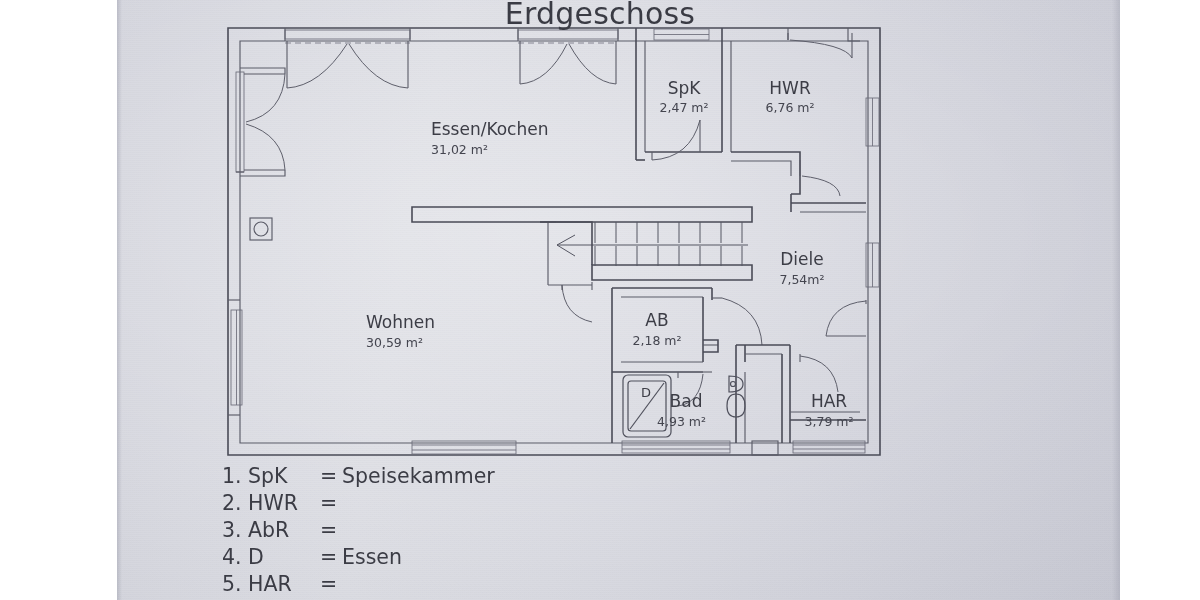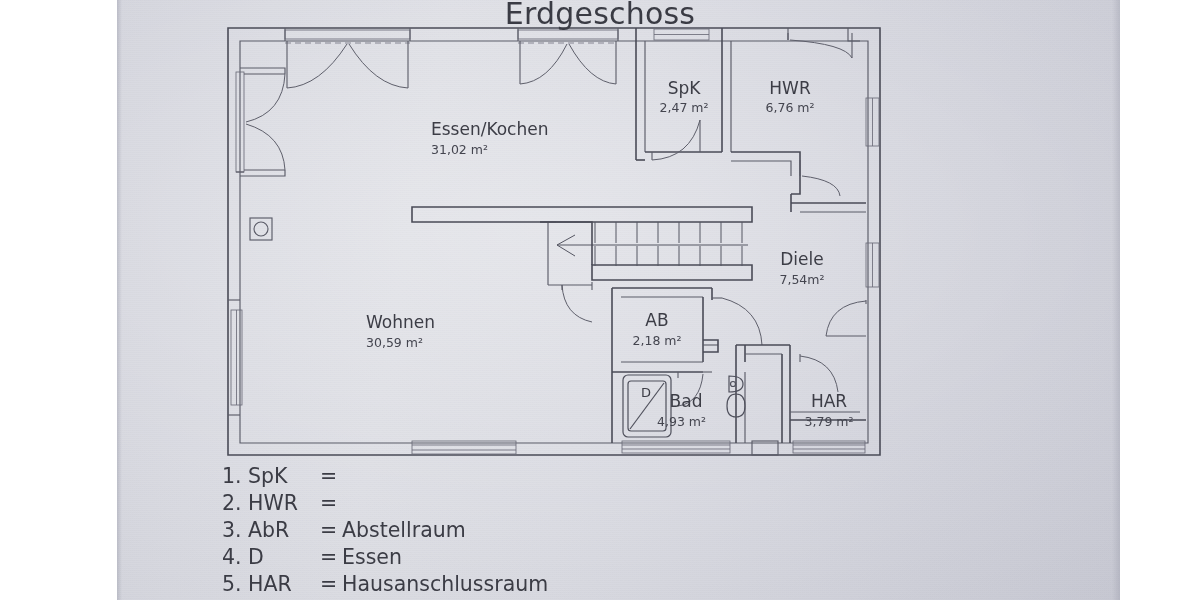--- a/index.html
+++ b/index.html
@@ -402,39 +402,38 @@
       <text class="rm-area" x="829" y="426" text-anchor="middle">3,79 m²</text>
     </g>
 
   </svg>
 
   <div id="legend">
     <div class="leg-row">
       <span class="leg-num">1.</span>
       <span class="leg-abbr">SpK</span>
       <span class="leg-eq">=</span>
+      <span class="leg-full">Speisekammer</span>
     </div>
     <div class="leg-row">
       <span class="leg-num">2.</span>
       <span class="leg-abbr">HWR</span>
       <span class="leg-eq">=</span>
     </div>
     <div class="leg-row">
       <span class="leg-num">3.</span>
       <span class="leg-abbr">AbR</span>
       <span class="leg-eq">=</span>
-      <span class="leg-full">Abstellraum</span>
     </div>
     <div class="leg-row">
       <span class="leg-num">4.</span>
       <span class="leg-abbr">D</span>
       <span class="leg-eq">=</span>
       <span class="leg-full">Essen</span>
     </div>
     <div class="leg-row">
       <span class="leg-num">5.</span>
       <span class="leg-abbr">HAR</span>
       <span class="leg-eq">=</span>
-      <span class="leg-full">Hausanschlussraum</span>
     </div>
   </div>
 
 </div>
 
 </body></html>

